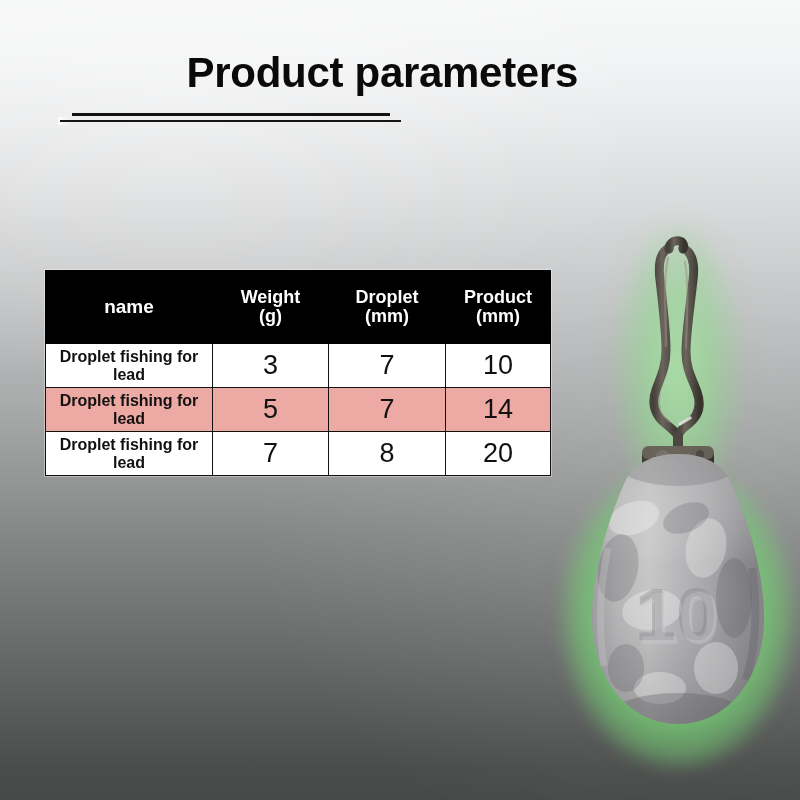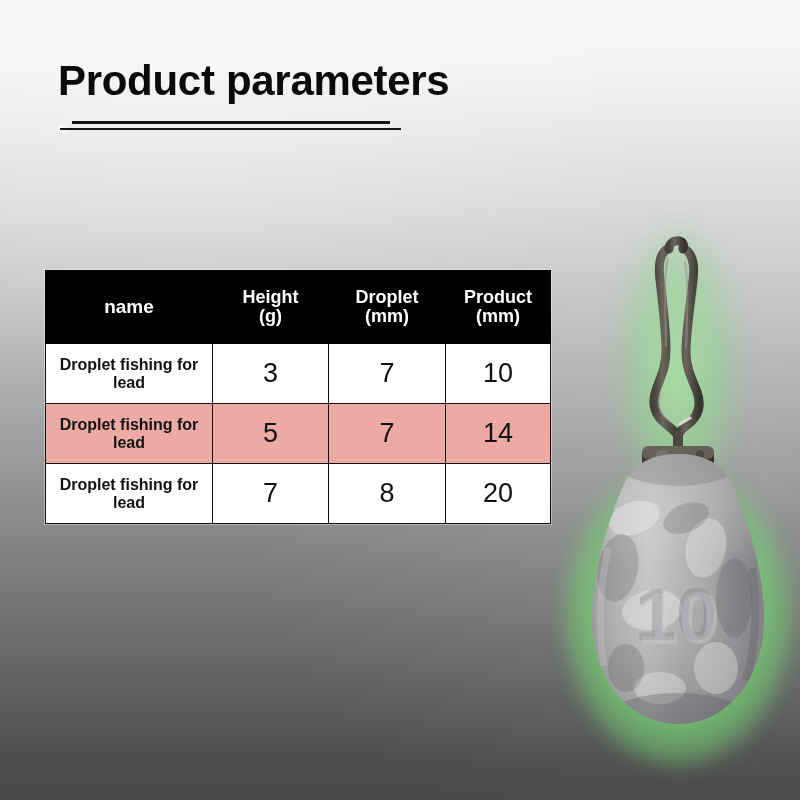--- a/index.html
+++ b/index.html
@@ -37,22 +37,23 @@
     background:
       radial-gradient(ellipse 700px 420px at 22% 12%, rgba(255,255,255,0.30), rgba(255,255,255,0) 70%),
       radial-gradient(ellipse 620px 520px at 86% 62%, rgba(255,255,255,0.10), rgba(255,255,255,0) 72%);
     pointer-events: none;
   }
 
   
   .title-block {
     position: absolute;
     left: 58px;
-    top: 58px;
+    top: 50px;
     width: 520px;
+    text-align: right;
   }
   .page-title {
     font-size: 42px;
     font-weight: bold;
     color: #0a0a0a;
     letter-spacing: -0.3px;
     line-height: 1.1;
     white-space: nowrap;
   }
   .title-rules {
@@ -113,21 +114,21 @@
     border: 1px solid #000000;
     height: 73px;
     padding: 4px 2px;
     line-height: 1.06;
   }
   th.col-name  { font-size: 19px; }
   th.col-unit  { font-size: 18px; }
   th .unit     { display: block; font-size: 18px; font-weight: bold; }
 
   
-  table.param-table tbody td { height: 60px; padding: 2px 4px; }
+  table.param-table tbody td { height: 44px; padding: 2px 4px; }
   td.cell-name {
     font-size: 16px;
     font-weight: bold;
     color: #111111;
     line-height: 1.12;
   }
   td.cell-val {
     font-size: 27px;
     font-weight: normal;
     color: #111111;
@@ -211,21 +212,21 @@
       <col style="width:116px">
       <col style="width:117px">
       <col style="width:105px">
     </colgroup>
     <thead>
       <tr>
         <th class="col-name">
           <span>name</span>
         </th>
         <th class="col-unit">
-          <span class="vcenter-2line">Height</span>
+          <span class="vcenter-2line">Weight</span>
           <span class="unit">(g)</span>
         </th>
         <th class="col-unit">
           <span class="vcenter-2line">Droplet</span>
           <span class="unit">(mm)</span>
         </th>
         <th class="col-unit">
           <span class="vcenter-2line">Product</span>
           <span class="unit">(mm)</span>
         </th>

